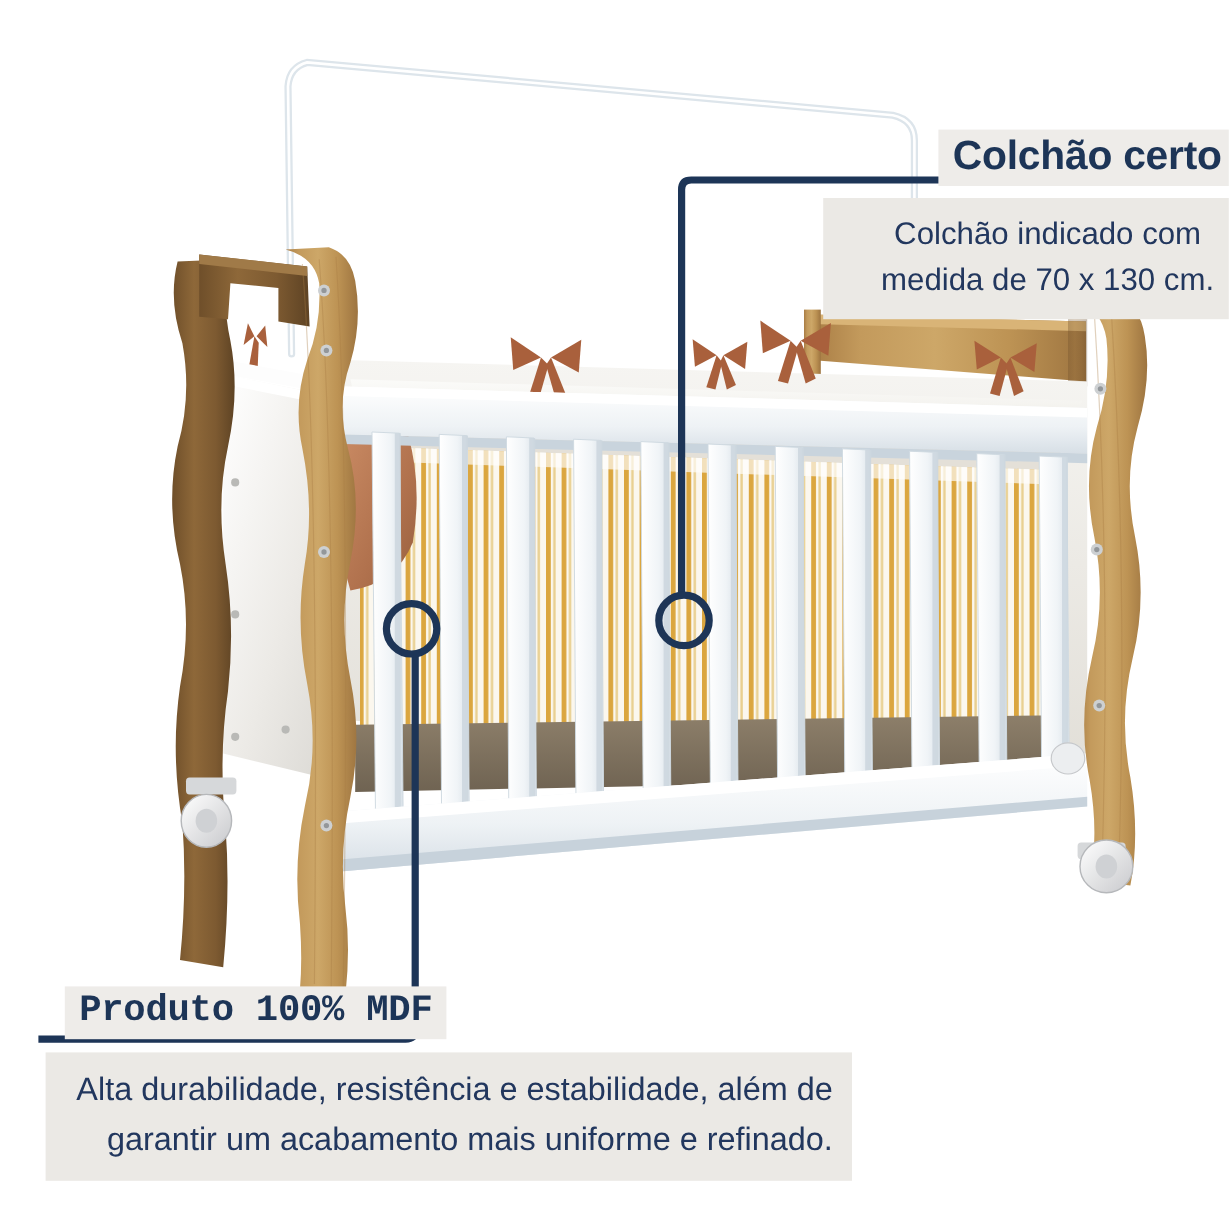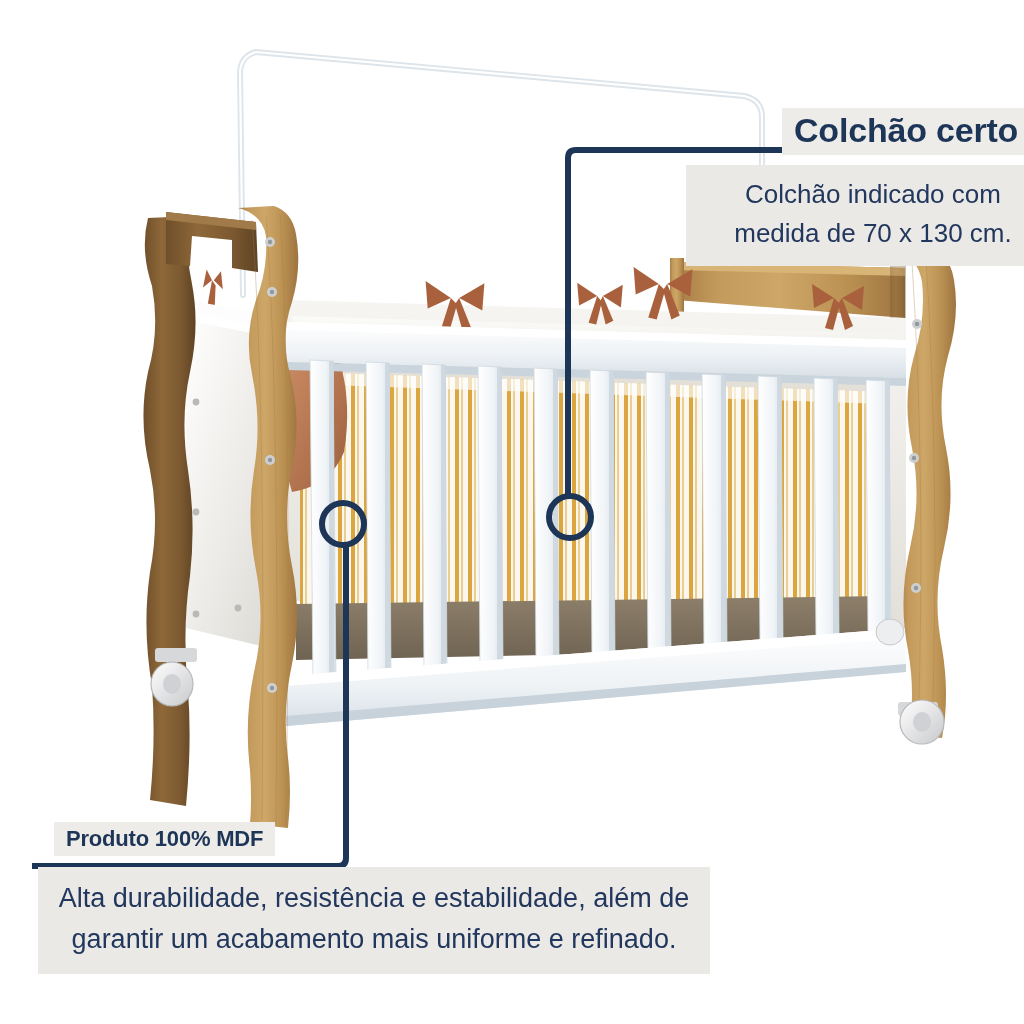--- a/index.html
+++ b/index.html
@@ -36,25 +36,25 @@
     font-size:34px;padding:5px 10px 6px 12px;margin-left:96px;
   }
   #callout-mattress .ct-body{
     font-size:26px;padding:10px 14px 12px 14px;margin-top:10px;
     text-align:center;width:374px;box-sizing:border-box;
   }
 
   
   #callout-mdf{left:38px;top:822px;width:690px;}
   #callout-mdf .ct-title{
-    font-size:22px;padding:5px 12px 6px 12px;margin-left:16px;
+    font-size:31px;padding:5px 12px 6px 12px;margin-left:16px;font-family:Liberation Mono, monospace;
   }
   #callout-mdf .ct-body{
     font-size:27px;padding:11px 16px 14px 16px;margin-top:11px;
-    text-align:center;width:672px;box-sizing:border-box;
+    text-align:right;width:672px;box-sizing:border-box;
   }
 </style>
 </head>
 <body>
 
 <div id="stage">
 
   <svg class="layer" viewBox="0 0 1024 1024">
     <defs>
       <linearGradient id="woodLight" x1="0" y1="0" x2="1" y2="0">

